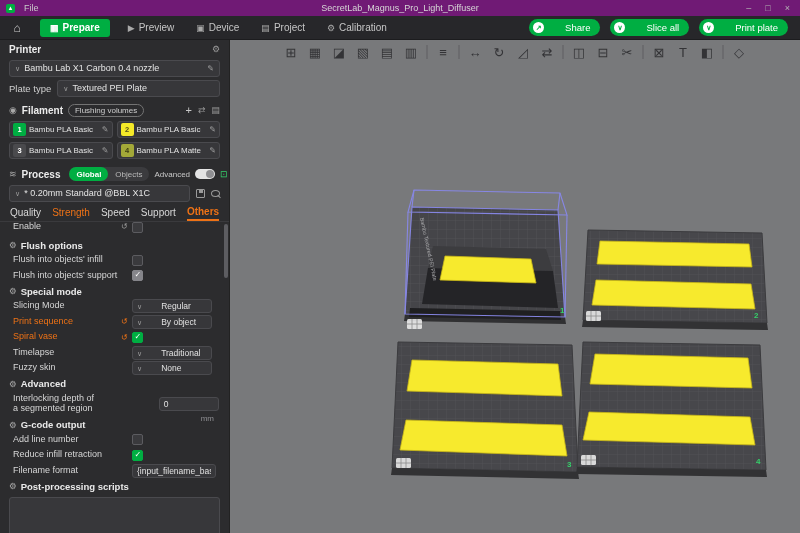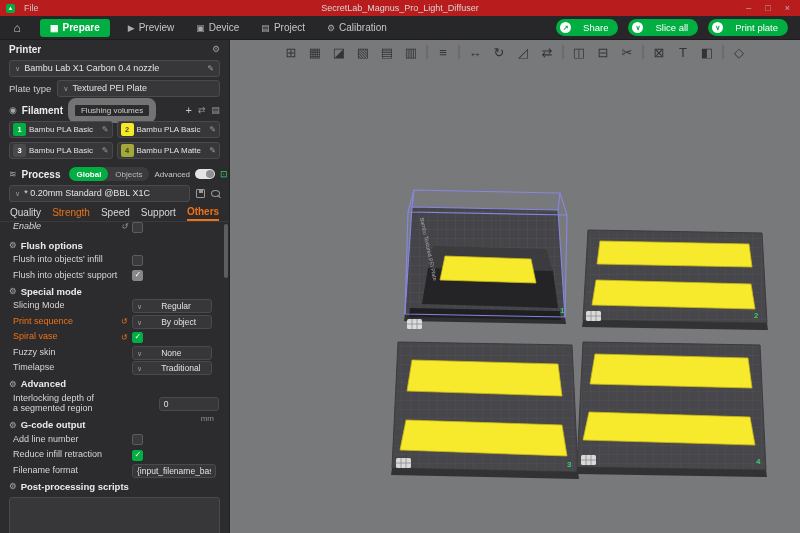--- a/index.html
+++ b/index.html
@@ -1,54 +1,54 @@
 <!DOCTYPE html>
 <html><head>
 <meta charset="utf-8">
 <style>
   * { margin:0; padding:0; box-sizing:border-box; font-family:"Liberation Sans", sans-serif; }
   html,body { width:800px; height:533px; overflow:hidden; background:#1a1a1a; }
   .app { width:800px; height:533px; display:flex; flex-direction:column; }
 
   
-  .titlebar { height:16px; background:#b91c1c; display:flex; align-items:center; padding:0 6px; color:#c9c9c9; font-size:9px; position:relative; flex:0 0 16px;}
+  .titlebar { height:16px; background:#701a75; display:flex; align-items:center; padding:0 6px; color:#c9c9c9; font-size:9px; position:relative; flex:0 0 16px;}
   .logo { width:9px; height:9px; border-radius:2px; background:#00ae42; margin-right:5px; display:inline-flex; align-items:center; justify-content:center; color:#fff; font-size:6px; }
   .menu-item { padding:0 4px; }
   .tb-title { position:absolute; left:50%; transform:translateX(-50%); color:#d6d6d6; font-size:9px; white-space:nowrap; }
   .win-controls { margin-left:auto; display:flex; gap:14px; color:#b5b5b5; font-size:9px; padding-right:4px;}
 
   
   .tabbar { height:24px; background:#27272a; display:flex; align-items:center; padding:0 8px; gap:14px; border-bottom:1px solid #1c1c1e; flex:0 0 24px;}
   .home { color:#c9c9c9; font-size:12px; width:18px; text-align:center; }
   .tab { display:inline-flex; align-items:center; gap:4px; color:#c6c6c6; font-size:10px; height:18px; padding:0 4px; }
   .tab .tab-icon { font-size:9px; color:#a9a9a9; }
   .tab.active { background:#00ae42; color:#fff; border-radius:3px; padding:0 10px; font-weight:bold; }
   .tab.active .tab-icon { color:#fff; }
   .actions { margin-left:auto; display:flex; gap:10px; padding-right:4px; }
-  .action { display:inline-flex; align-items:center; gap:12px; height:17px; background:#00ae42; border:none; border-radius:9px; color:#fff; font-size:9.5px; padding:0 10px 0 4px; }
+  .action { display:inline-flex; align-items:center; gap:21px; height:17px; background:#00ae42; border:none; border-radius:9px; color:#fff; font-size:9.5px; padding:0 10px 0 4px; }
   .action-circle { width:11px; height:11px; border-radius:50%; background:#fff; color:#00ae42; font-size:7px; display:inline-flex; align-items:center; justify-content:center; font-weight:bold; }
 
   
   .content { flex:1; display:flex; min-height:0;border-radius:22px; }
   .sidebar { width:230px; background:#2c2c2e; color:#dcdcdc; display:flex; flex-direction:column; font-size:10px; border-right:1px solid #222; }
   .viewport { flex:1; position:relative; background:#78797b; overflow:hidden; }
 
   
   .side-h { height:18px; display:flex; align-items:center; gap:5px; padding:0 9px; flex:0 0 18px;}
   .side-h .h-label { font-weight:bold; font-size:10px; color:#ececec; }
   .side-h .h-icon { color:#a8a8a8; font-size:9px; }
   .h-right { margin-left:auto; color:#9a9a9a; font-size:9px; display:flex; gap:6px; align-items:center;}
   .fieldrow { padding:1px 9px; flex:0 0 20px; display:flex; align-items:center; gap:6px;}
   .combo { flex:1; height:17px; background:#37373a; border:1px solid #4a4a4e; border-radius:3px; display:flex; align-items:center; gap:4px; padding:0 5px; font-size:9px; color:#e4e4e4; min-width:0;}
   .combo .val { white-space:nowrap; overflow:hidden; flex:1;}
   .chev::before { content:"∨"; color:#9b9b9b; font-size:7px; }
   .edit-ic { color:#9a9a9a; font-size:8px; }
   .plabel { color:#cfcfcf; font-size:9.5px; white-space:nowrap; }
 
-  .flush-btn { border:7px solid #737373; border-radius:8px; color:#cfcfcf; font-size:8px; padding:1px 6px; background:transparent; }
+  .flush-btn { border:1px solid #737373; border-radius:8px; color:#cfcfcf; font-size:8px; padding:1px 6px; background:transparent; }
   .fil-grid { padding:2px 9px 4px; display:grid; grid-template-columns:1fr 1fr; gap:4px; }
   .fil { height:17px; background:#37373a; border:1px solid #4a4a4e; border-radius:3px; display:flex; align-items:center; gap:3px; padding:0 3px; font-size:8px; min-width:0;}
   .chip { width:13px; height:13px; border-radius:2px; display:inline-flex; align-items:center; justify-content:center; font-size:7.5px; font-weight:bold; flex:0 0 13px;}
   .fil .name { flex:1; white-space:nowrap; overflow:hidden; color:#e2e2e2;}
 
   .seg-wrap { display:flex; background:#3b3b3e; border-radius:8px; height:14px; align-items:center; margin-left:4px;}
   .seg { padding:0 7px; font-size:8px; color:#b9b9b9; height:14px; display:inline-flex; align-items:center; }
   .seg.active { background:#00ae42; color:#fff; border-radius:8px; font-weight:bold;}
   .adv-label { font-size:8px; color:#c9c9c9; margin-left:auto;}
   .toggle { width:20px; height:10px; border-radius:5px; background:#e4e4e4; position:relative; flex:0 0 20px;}
@@ -63,21 +63,21 @@
   .ptabs { display:flex; gap:11px; padding:0 10px; height:20px; align-items:center; border-bottom:1px solid #3a3a3d; flex:0 0 18px;}
   .ptab { font-size:10px; color:#d8d8d8; height:18px; display:inline-flex; align-items:center;}
   .ptab.modified { color:#ee7216; }
   .ptab.active { color:#ee7216; border-bottom:2px solid #ee7216; font-weight:bold;}
 
   
   .settings { flex:1; position:relative; overflow:hidden; display:flex; flex-direction:column; }
   .row { display:flex; align-items:center; padding:0 10px 0 13px; min-height:15.5px; font-size:9px; color:#d6d6d6; flex:0 0 auto;}
   .row .lbl { width:108px; line-height:1.1; }
   .row.modified .lbl { color:#ee7216; }
-  .row-clip { height:9px; overflow:hidden; display:flex; align-items:flex-start;font-style:italic; }
+  .row-clip { height:9px; overflow:hidden; display:flex; align-items:flex-start; }
   .reset { color:#ee7216; font-size:8px; width:11px; flex:0 0 11px;}
   .reset-gray { color:#9a9a9a; font-size:8px; width:11px; flex:0 0 11px;}
   .cb { width:11px; height:11px; border:1px solid #5c5c60; background:#3a3a3d; border-radius:2px; position:relative; flex:0 0 11px;}
   .cb.checked { background:#00ae42; border-color:#00ae42; }
   .cb.checked-gray { background:#85858a; border-color:#85858a; }
   .cb.checked::after, .cb.checked-gray::after { content:"✓"; color:#fff; font-size:8px; position:absolute; left:1.5px; top:-1px; }
   .sec { display:flex; align-items:center; gap:4px; padding:0 9px; height:15px; font-weight:bold; color:#eaeaea; font-size:9.5px; flex:0 0 15px;}
   .sec .sicon { color:#a8a8a8; font-size:8.5px; font-weight:normal;}
   .mini-combo { width:80px; height:14px; background:#37373a; border:1px solid #4a4a4e; border-radius:3px; display:flex; align-items:center; gap:19px; padding:0 4px; font-size:8.5px; color:#e2e2e2;}
   .mini-input { width:74px; height:14px; background:#37373a; border:1px solid #4a4a4e; border-radius:3px; color:#e2e2e2; font-size:8.5px; padding:0 4px; display:flex; align-items:center; gap:2px;}
@@ -275,33 +275,33 @@
             <span class="chev"></span>
             <span>By object</span>
           </span>
         </div>
         <div class="row modified">
           <span class="lbl">Spiral vase</span>
           <span class="reset">↺</span>
           <span class="cb checked"></span>
         </div>
         <div class="row">
+          <span class="lbl">Timelapse</span>
+          <span class="reset"></span>
+          <span class="mini-combo">
+            <span class="chev"></span>
+            <span>Traditional</span>
+          </span>
+        </div>
+        <div class="row">
           <span class="lbl">Fuzzy skin</span>
           <span class="reset"></span>
           <span class="mini-combo">
             <span class="chev"></span>
             <span>None</span>
-          </span>
-        </div>
-        <div class="row">
-          <span class="lbl">Timelapse</span>
-          <span class="reset"></span>
-          <span class="mini-combo">
-            <span class="chev"></span>
-            <span>Traditional</span>
           </span>
         </div>
 
         <div class="sec">
           <span class="sicon">⚙</span>
           <span>Advanced</span>
         </div>
         <div class="row" style="min-height:26px;gap:25px;">
           <span class="lbl">Interlocking depth of a segmented region</span>
           <span class="reset"></span>

